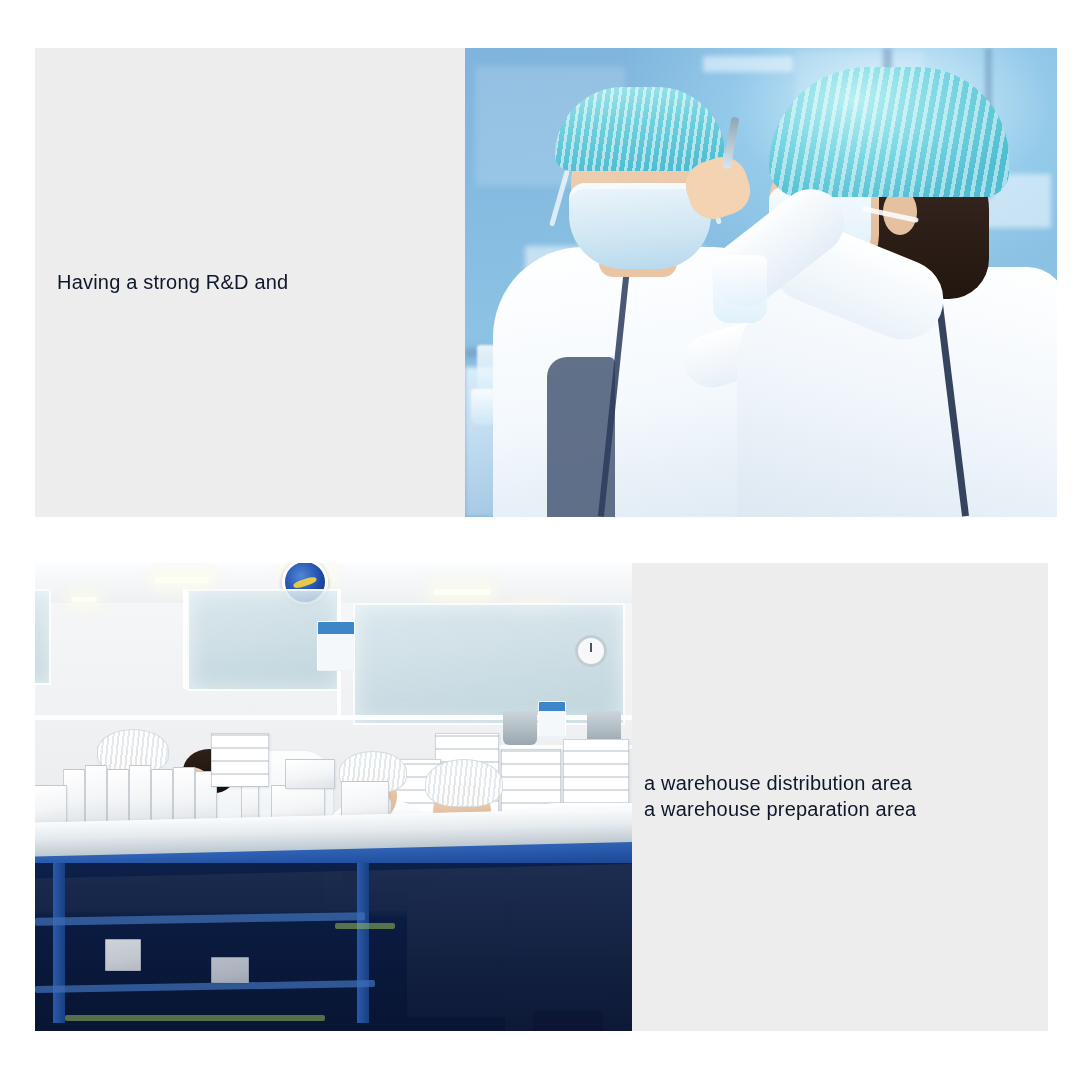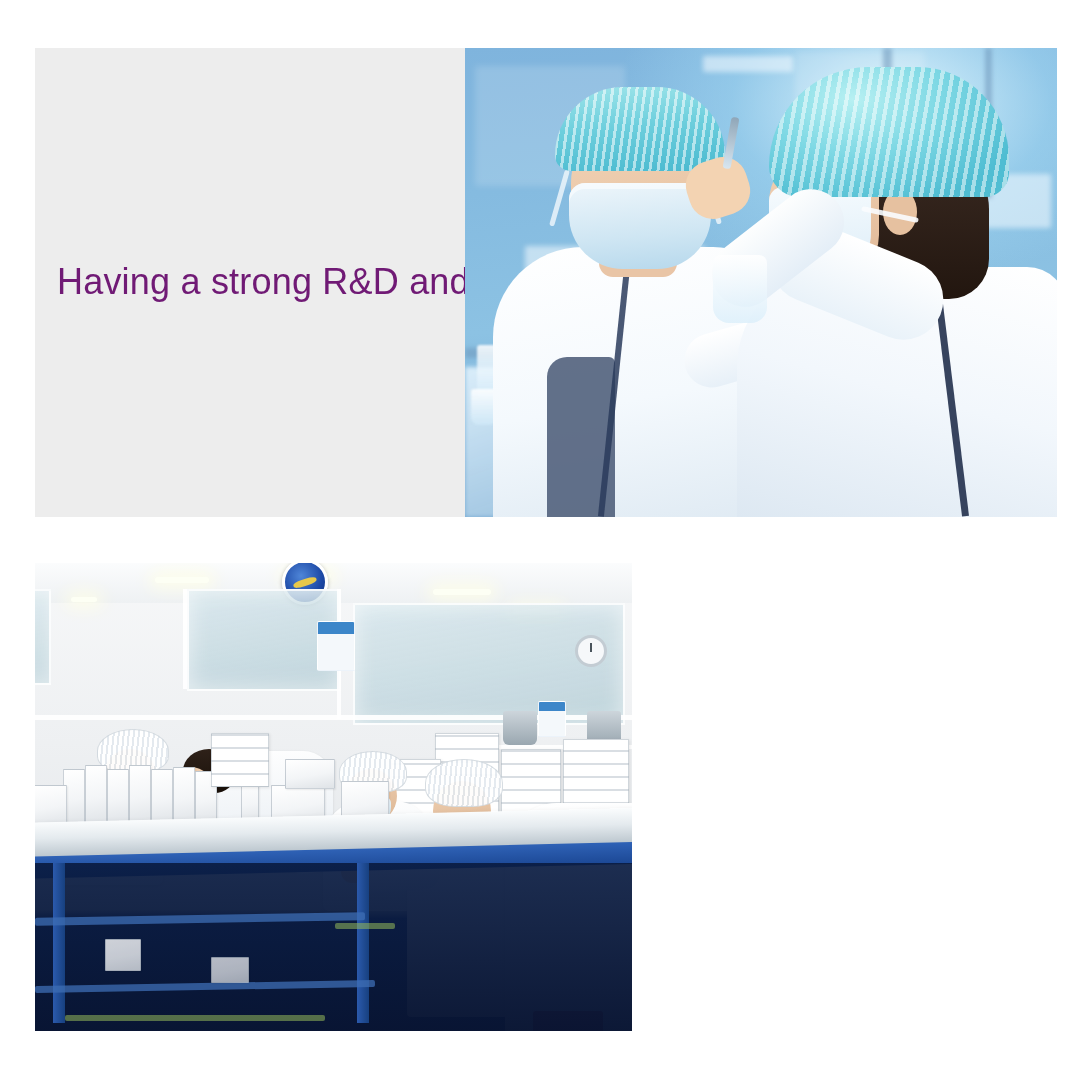--- a/index.html
+++ b/index.html
@@ -38,22 +38,22 @@
     flex-direction: column;
     justify-content: center;
     box-sizing: border-box;
   }
   .caption-top {
     width: 430px;
     padding-left: 22px;
     padding-right: 12px;
   }
   .caption-line {
-    color: #701a75;
-    font-size: 36px;
+    color: #0f172a;
+    font-size: 20px;
     line-height: 1.28;
     letter-spacing: 0.2px;
     white-space: nowrap;
   }
 
   
   .section-bottom {
     position: absolute;
     left: 35px;
     top: 563px;
@@ -594,16 +594,20 @@
       <div class="wh-leg" style="left:18px;top:300px;width:12px;height:160px;"></div>
       <div class="wh-leg" style="left:322px;top:300px;width:12px;height:160px;"></div>
       <div class="wh-underbar" style="left:0;top:352px;width:330px;height:8px;transform:rotate(-1deg);"></div>
       <div class="wh-underbar" style="left:0;top:420px;width:340px;height:7px;transform:rotate(-1deg);"></div>
       <div class="wh-floorline" style="left:30px;top:452px;width:260px;height:6px;"></div>
       <div class="wh-floorline" style="left:300px;top:360px;width:60px;height:6px;"></div>
       <div class="box" style="left:70px;top:376px;width:34px;height:30px;opacity:.8;"></div>
       <div class="box" style="left:176px;top:394px;width:36px;height:24px;opacity:.7;"></div>
     </div>
 
+    <div class="caption-panel caption-bottom">
+      <div class="caption-line">a warehouse distribution area</div>
+      <div class="caption-line">a warehouse preparation area</div>
+    </div>
 
   </div>
 
 </div>
 
 </body></html>

